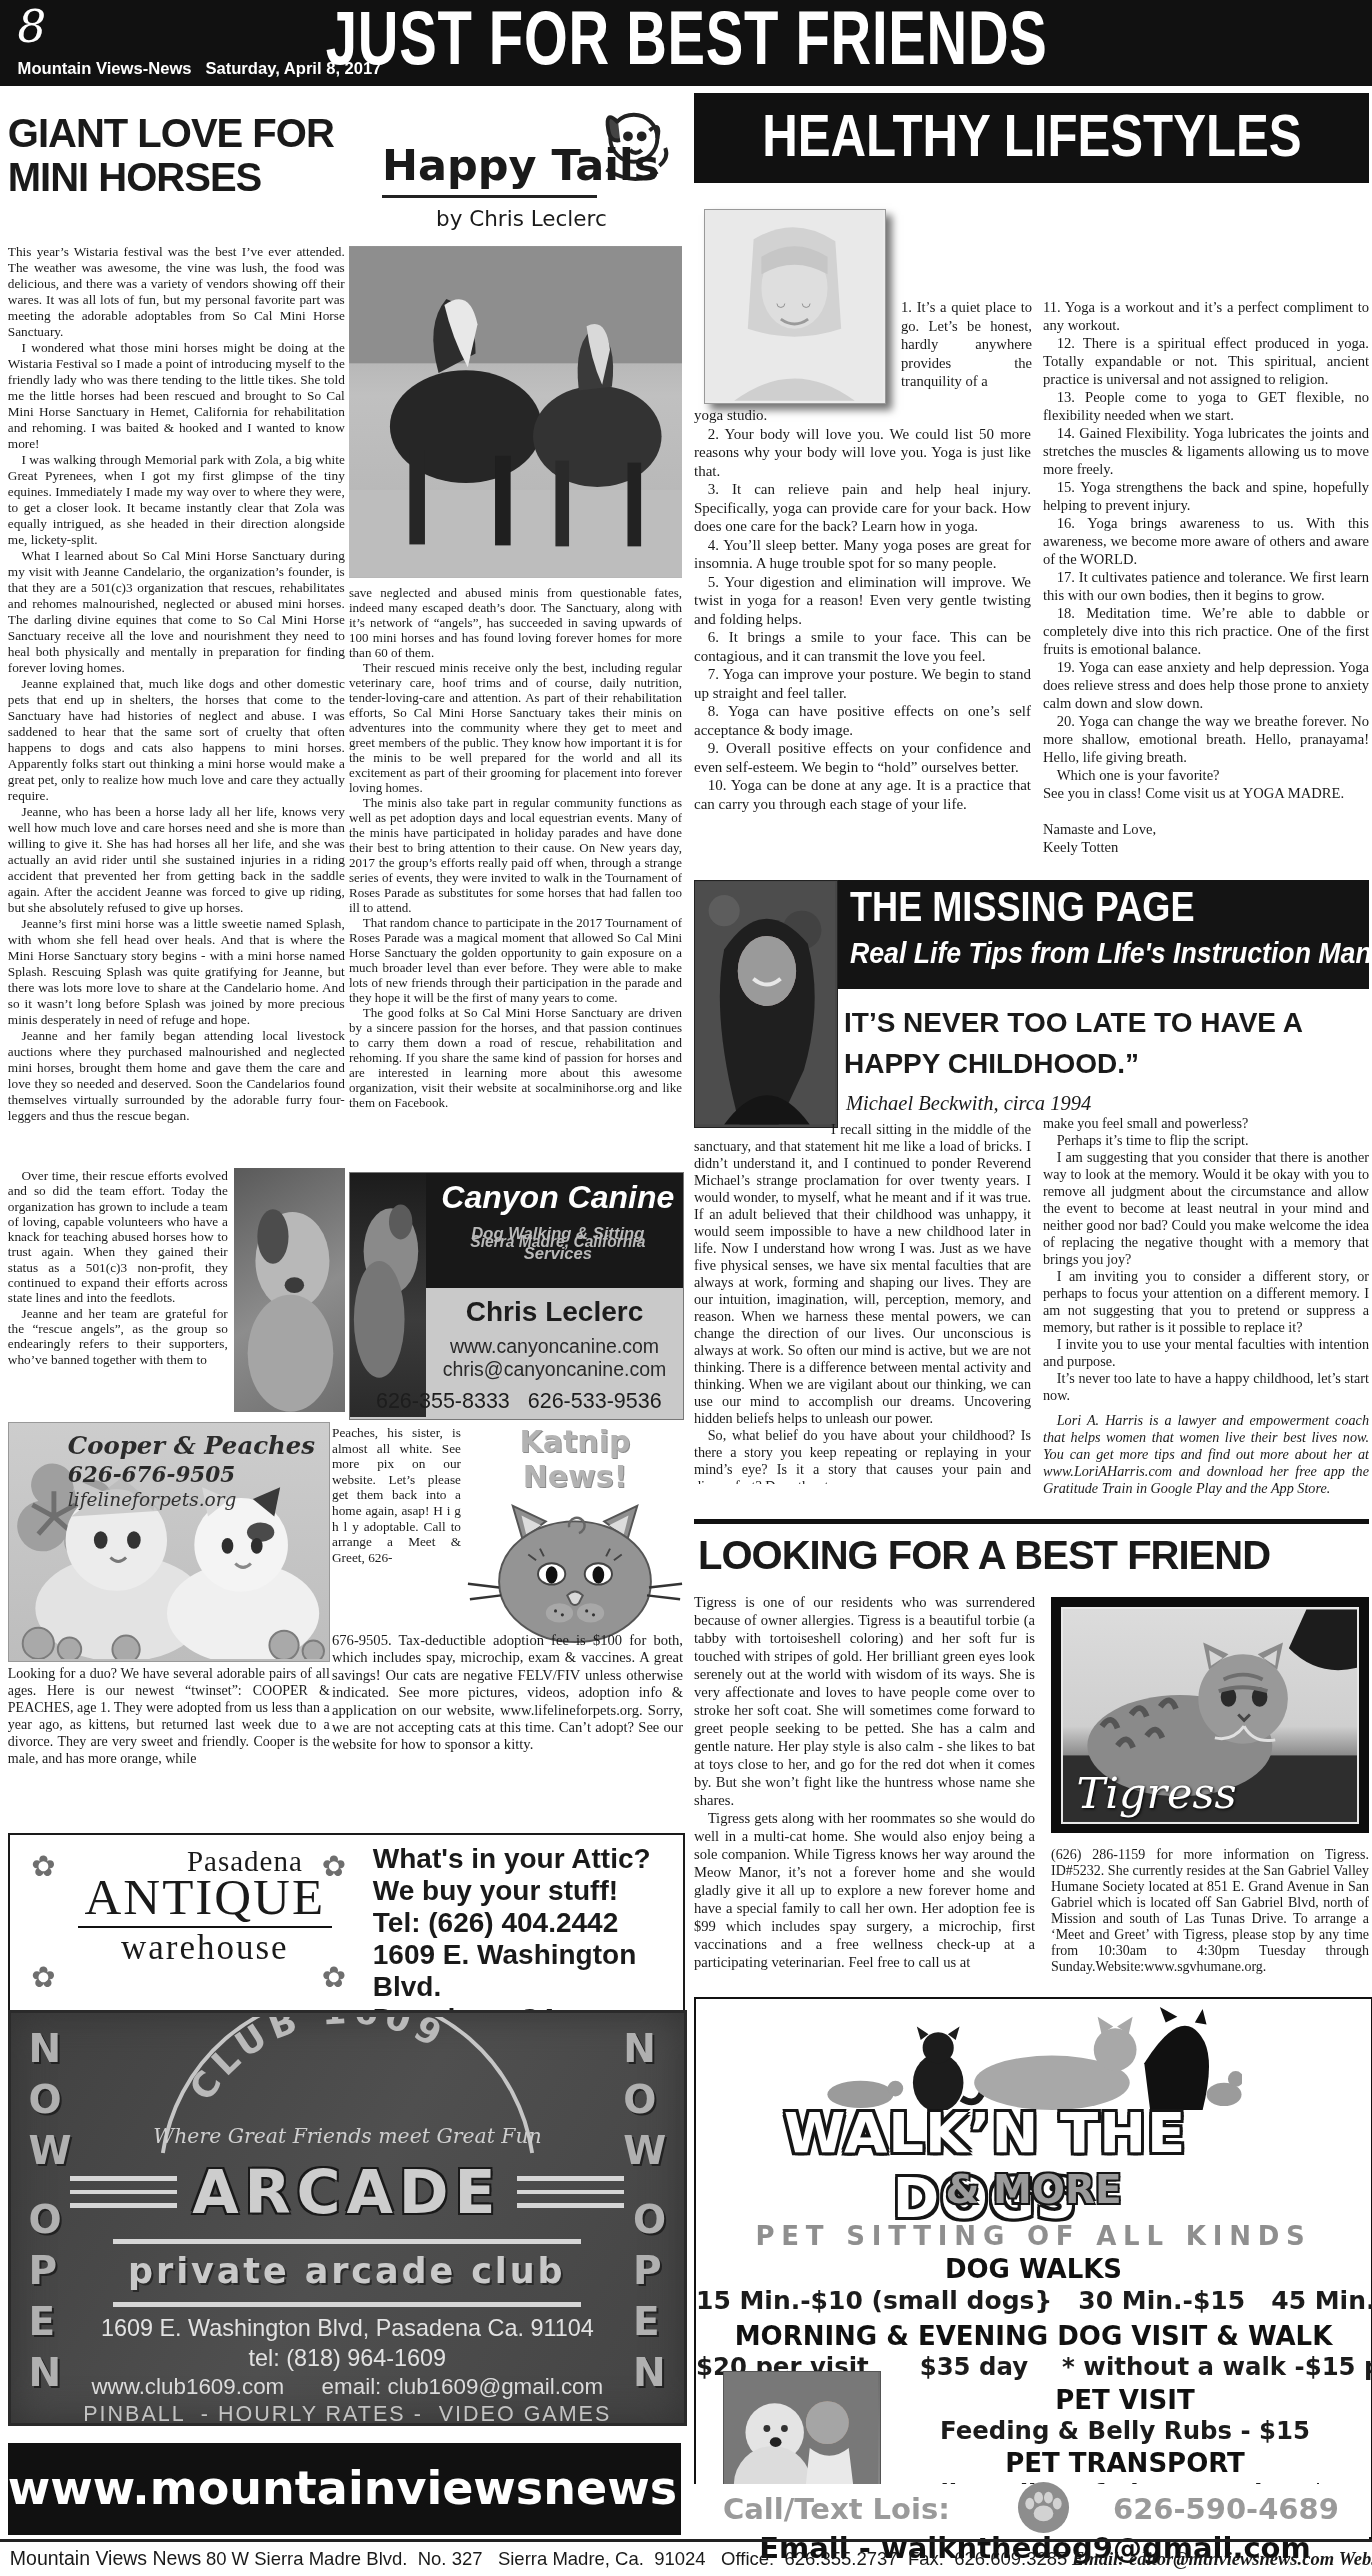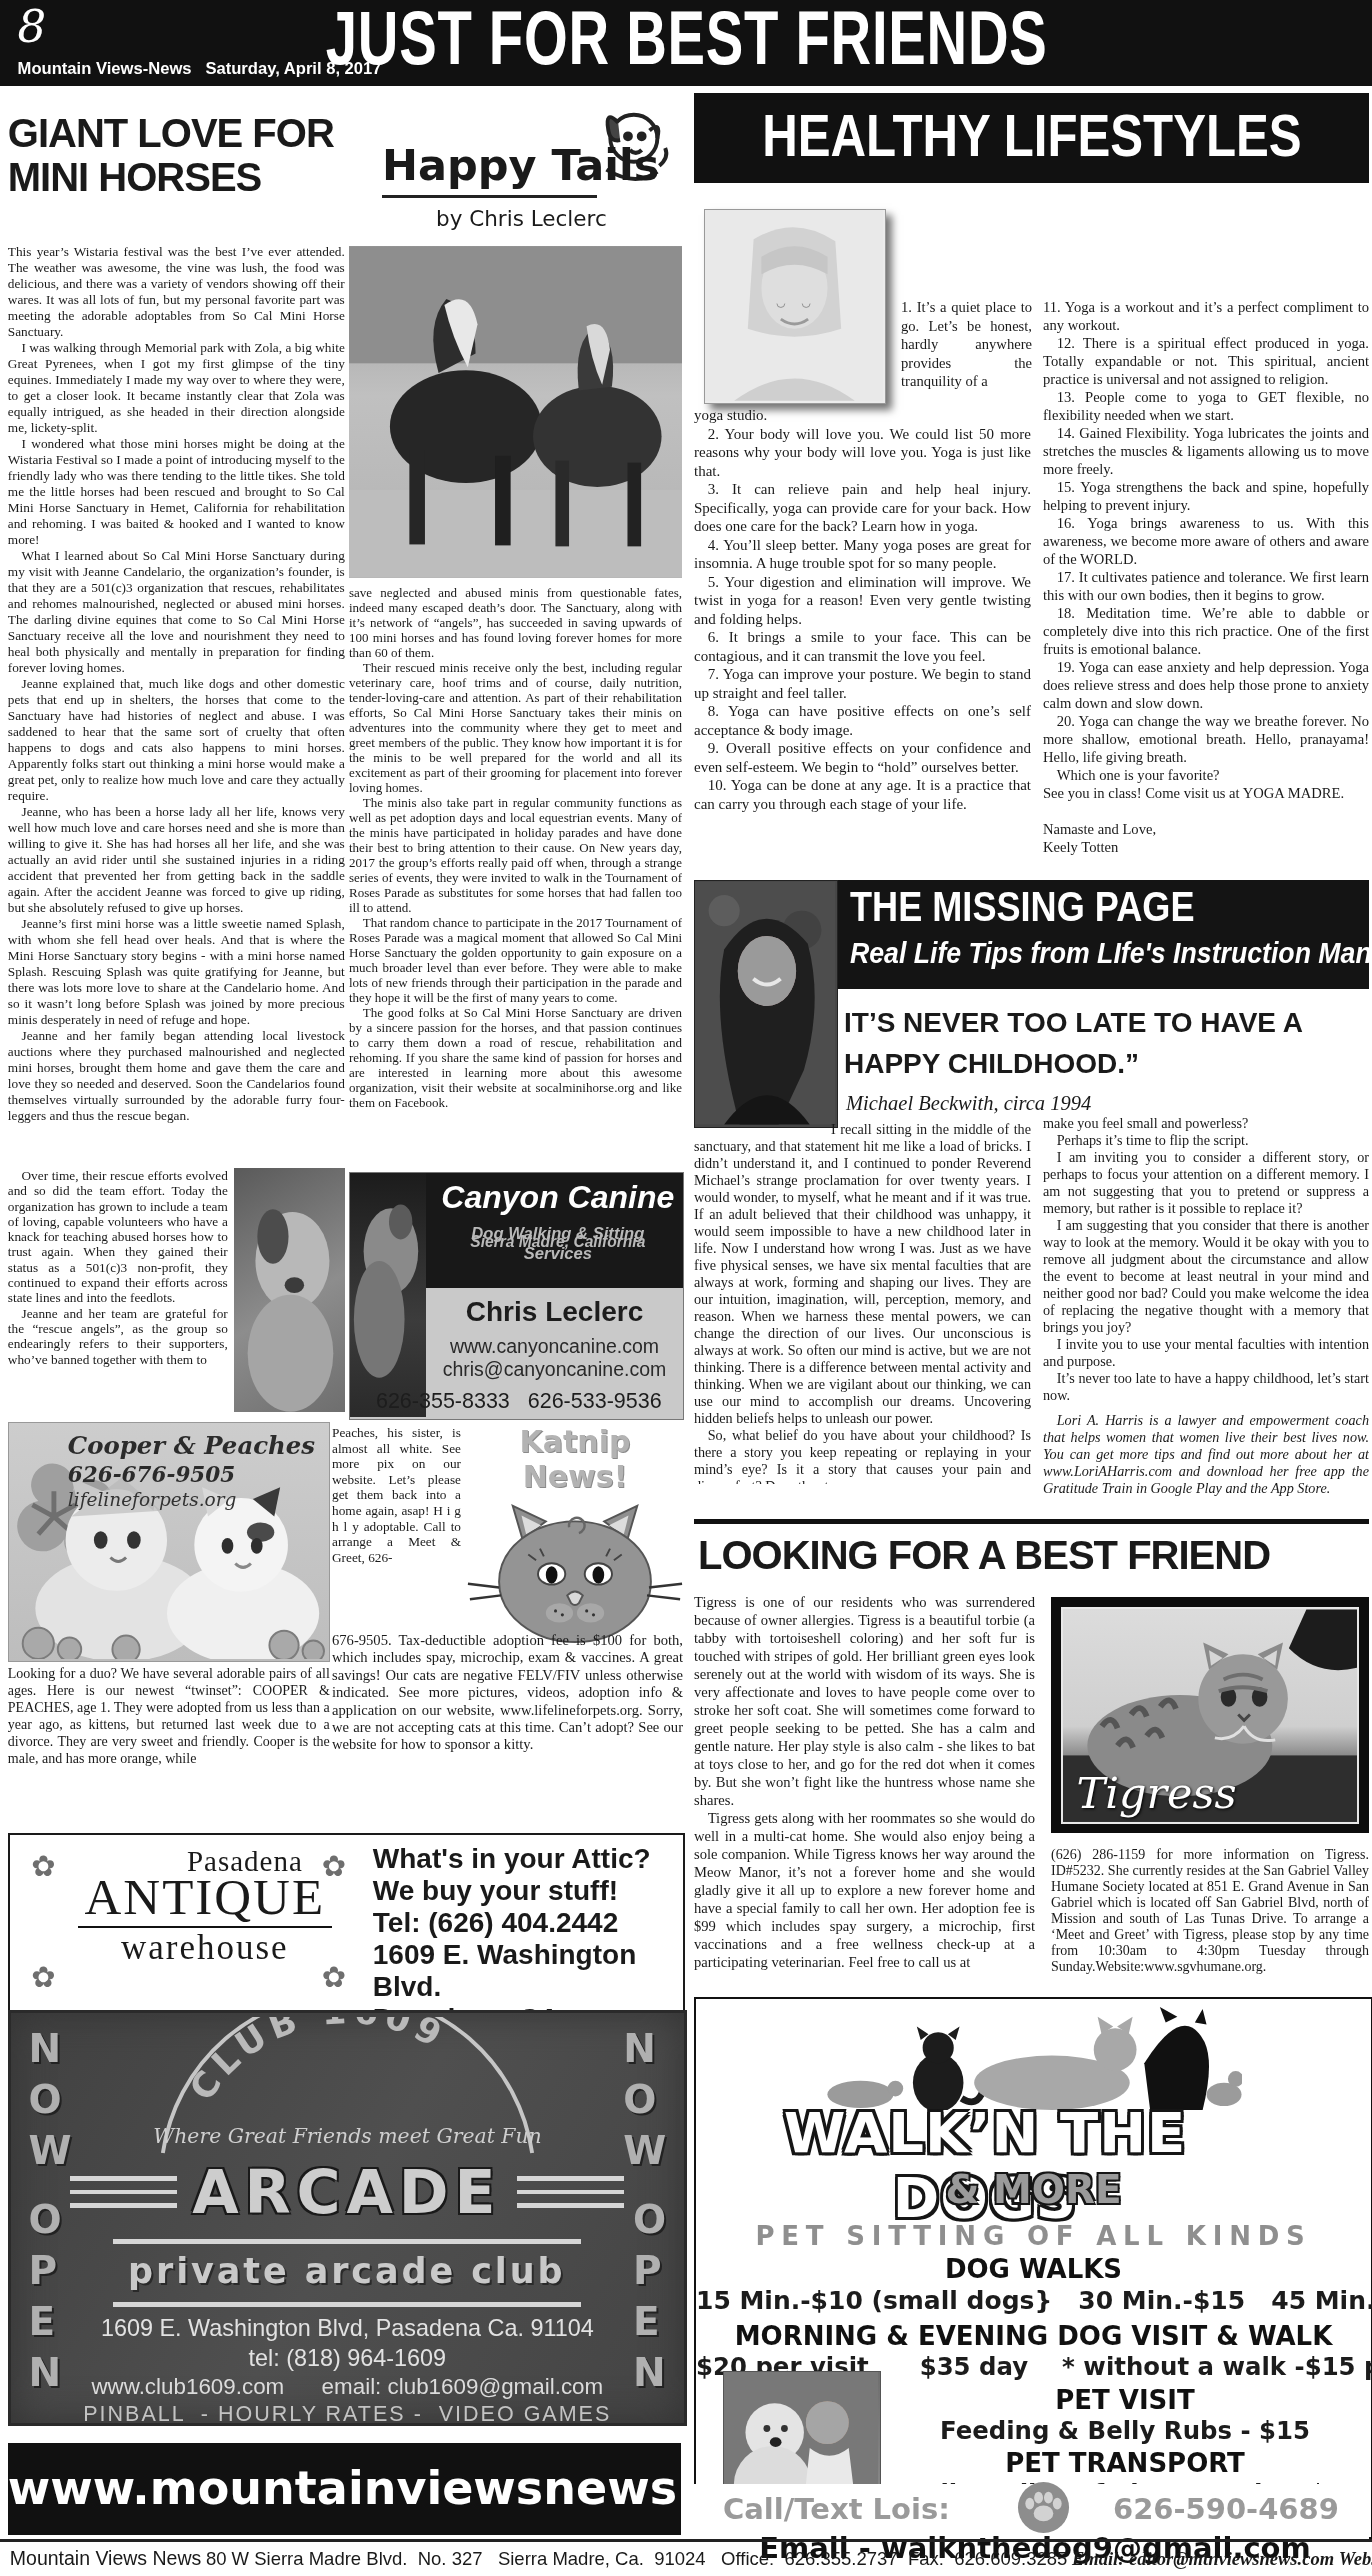--- a/index.html
+++ b/index.html
@@ -48,22 +48,22 @@
         <path d="M84,66 q10,-8 6,-18"></path>
       </g>
     </svg>
     <div class="abs dv" style="left:0px;top:39px;font-size:43px;font-weight:bold;letter-spacing:0px;">Happy Tails</div>
     <div class="abs dv" style="left:54px;top:105px;font-size:21.5px;">by Chris Leclerc</div>
     <div class="abs" style="left:0px;top:94px;width:215px;height:2.9px;background:#222;"></div>
   </div>
 
   <div class="abs just bodytxt ovh" style="left:7.8px;top:244px;width:337px;height:924px;font-size:13.3px;line-height:16px;">
     <p class="noind">This year’s Wistaria festival was the best I’ve ever attended. The weather was awesome, the vine was lush, the food was delicious, and there was a variety of vendors showing off their wares. It was all lots of fun, but my personal favorite part was meeting the adorable adoptables from So Cal Mini Horse Sanctuary.</p>
+    <p>I wondered what those mini horses might be doing at the Wistaria Festival so I made a point of introducing myself to the friendly lady who was there tending to the little tikes. She told me the little horses had been rescued and brought to So Cal Mini Horse Sanctuary in Hemet, California for rehabilitation and rehoming. I was baited &amp; hooked and I wanted to know more!</p>
     <p>I was walking through Memorial park with Zola, a big white Great Pyrenees, when I got my first glimpse of the tiny equines. Immediately I made my way over to where they were, to get a closer look. It became instantly clear that Zola was equally intrigued, as she headed in their direction alongside me, lickety-split.</p>
-    <p>I wondered what those mini horses might be doing at the Wistaria Festival so I made a point of introducing myself to the friendly lady who was there tending to the little tikes. She told me the little horses had been rescued and brought to So Cal Mini Horse Sanctuary in Hemet, California for rehabilitation and rehoming. I was baited &amp; hooked and I wanted to know more!</p>
     <p>What I learned about So Cal Mini Horse Sanctuary during my visit with Jeanne Candelario, the organization’s founder, is that they are a 501(c)3 organization that rescues, rehabilitates and rehomes malnourished, neglected or abused mini horses. The darling divine equines that come to So Cal Mini Horse Sanctuary receive all the love and nourishment they need to heal both physically and mentally in preparation for finding forever loving homes.</p>
     <p>Jeanne explained that, much like dogs and other domestic pets that end up in shelters, the horses that come to the Sanctuary have had histories of neglect and abuse. I was saddened to hear that the same sort of cruelty that often happens to dogs and cats also happens to mini horses. Apparently folks start out thinking a mini horse would make a great pet, only to realize how much love and care they actually require.</p>
     <p>Jeanne, who has been a horse lady all her life, knows very well how much love and care horses need and she is more than willing to give it. She has had horses all her life, and she was actually an avid rider until she sustained injuries in a riding accident that prevented her from getting back in the saddle again. After the accident Jeanne was forced to give up riding, but she absolutely refused to give up horses.</p>
     <p>Jeanne’s first mini horse was a little sweetie named Splash, with whom she fell head over heals. And that is where the Mini Horse Sanctuary story begins - with a mini horse named Splash. Rescuing Splash was quite gratifying for Jeanne, but there was lots more love to share at the Candelario home. And so it wasn’t long before Splash was joined by more precious minis desperately in need of refuge and hope.</p>
     <p>Jeanne and her family began attending local livestock auctions where they purchased malnourished and neglected mini horses, brought them home and gave them the care and love they so needed and deserved. Soon the Candelarios found themselves virtually surrounded by the adorable furry four-leggers and thus the rescue began.</p>
   </div>
   <div class="abs just bodytxt ovh" style="left:7.8px;top:1168px;width:220px;height:246px;font-size:13.3px;line-height:15.3px;">
     <p>Over time, their rescue efforts evolved and so did the team effort. Today the organization has grown to include a team of loving, capable volunteers who have a knack for teaching abused horses how to trust again. When they gained their status as a 501(c)3 non-profit, they continued to expand their efforts across state lines and into the feedlots.</p>
     <p>Jeanne and her team are grateful for the “rescue angels”, as the group so endearingly refers to their supporters, who’ve banned together with them to</p>
   </div>
@@ -198,22 +198,22 @@
   </div>
   <div class="abs" style="left:846px;top:1092px;font-style:italic;font-size:20.5px;">Michael Beckwith, circa 1994</div>
 
   <div class="abs just bodytxt ovh" style="left:694px;top:1121px;width:337px;height:363px;font-size:14.2px;line-height:17px;">
     <p style="text-indent:137px;">I recall sitting in the middle of the sanctuary, and that statement hit me like a load of bricks. I didn’t understand it, and I continued to ponder Reverend Michael’s strange proclamation for over twenty years. I would wonder, to myself, what he meant and if it was true.    If an adult believed that their childhood was unhappy, it would seem impossible to have a new childhood later in life. Now I understand how wrong I was.        Just as we have five physical senses, we have six mental faculties that are always at work, forming and shaping our lives. They are our intuition, imagination, will, perception, memory, and reason. When we harness these mental powers, we can change the direction of our lives. Our unconscious is always at work. So often our mind is active, but we are not thinking. There is a difference between mental activity and thinking. When we are vigilant about our thinking, we can use our mind to accomplish our dreams.      Uncovering hidden beliefs helps to unleash our power.</p>
     <p>So, what belief do you have about your childhood? Is there a story you keep repeating or replaying in your mind’s eye? Is it a story that causes your pain and discomfort? Does the story</p>
   </div>
   <div class="abs just bodytxt ovh" style="left:1043px;top:1115px;width:326px;height:410px;font-size:14.2px;line-height:17px;">
     <p class="noind">make you feel small and powerless?</p>
     <p>Perhaps it’s time to flip the script.</p>
+    <p>I am suggesting that you consider that there is another way to look at the memory. Would it be okay with you to remove all judgment about the circumstance and allow the event to become at least neutral in your mind and neither good nor bad? Could you make welcome the idea of replacing the negative thought with a memory that brings you joy?</p>
     <p>I am inviting you to consider a different story, or perhaps to focus your attention on a different memory. I am not suggesting that you to pretend or suppress a memory, but rather is it possible to replace it?</p>
-    <p>I am suggesting that you consider that there is another way to look at the memory. Would it be okay with you to remove all judgment about the circumstance and allow the event to become at least neutral in your mind and neither good nor bad? Could you make welcome the idea of replacing the negative thought with a memory that brings you joy?</p>
     <p>I invite you to use your mental faculties with intention and purpose.</p>
     <p>It’s never too late to have a happy childhood, let’s start now.</p>
     <p class="noind" style="height:7.8px;"></p>
     <p style="font-style:italic;">Lori A. Harris is a lawyer and empowerment coach that helps women that women live their best lives now.  You can get more tips and find out more about her at www.LoriAHarris.com and download her free app the Gratitude Train in Google Play and the App Store.</p>
   </div>
 
   <div class="abs" style="left:694px;top:1519px;width:675px;height:4.9px;background:#111;"></div>
   <div class="abs sans" style="left:698px;top:1533px;font-weight:bold;font-size:40px;letter-spacing:-1px;">LOOKING FOR A BEST FRIEND</div>
 
   <div class="abs just bodytxt ovh" style="left:694px;top:1593px;width:341px;height:392px;font-size:14.6px;line-height:18px;">

